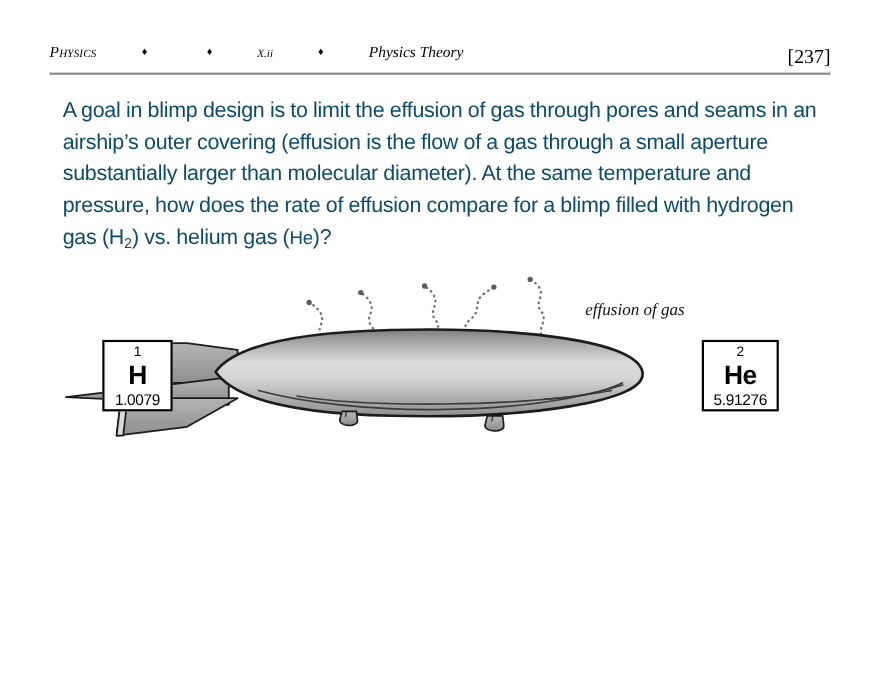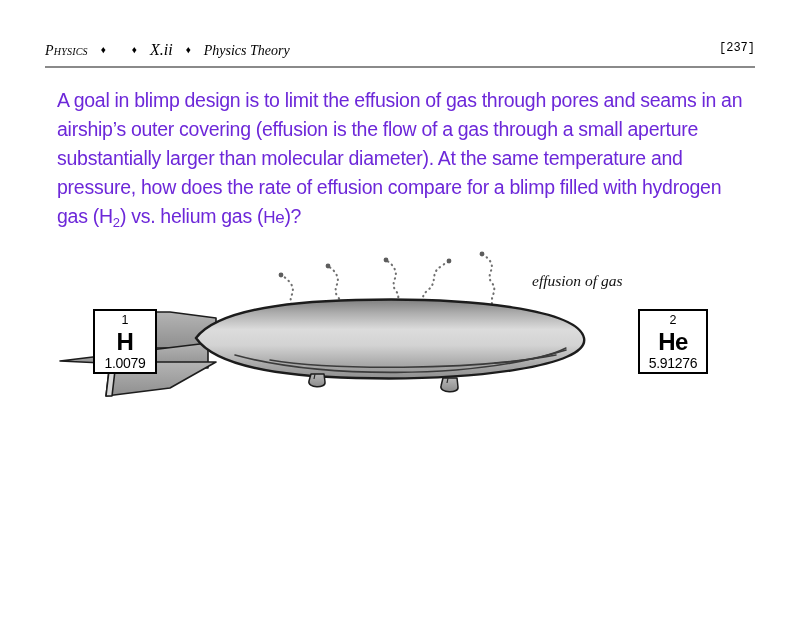--- a/index.html
+++ b/index.html
@@ -35,71 +35,72 @@
     font-size: 15px;
     color: #000;
     white-space: nowrap;
   }
   .header-left {
     position: absolute;
     left: 0;
     top: 0;
     display: flex;
     align-items: baseline;
+    gap: 28px;
   }
   .hdr-physics {
     font-variant: small-caps;
     font-size: 14px;
     letter-spacing: 0.2px;
   }
   .hdr-diamond {
     font-style: normal;
     font-size: 10px;
     padding: 0 13px;
     position: relative;
     top: -2px;
   }
   .hdr-title {
     font-size: 15px;
     letter-spacing: 0.1px;
   }
   .hdr-sec {
-    font-size: 16px;
+    font-size: 10px;
   }
   .hdr-sub {
     font-size: 14px;
   }
   .header-right {
     position: absolute;
     right: 0;
     top: 0;
     font-style: normal;
-    font-family: Liberation Mono, monospace;
-    font-size: 12px;
+    font-family: Liberation Serif, serif;
+    font-size: 18px;
   }
   .header-rule {
     position: absolute;
     left: 45px;
     top: 66px;
     width: 710px;
     height: 2px;
     background: #8a8a8a;
   }
 
   
   .question {
     position: absolute;
     left: 57px;
     top: 86px;
     width: 690px;
     font-family: "Liberation Sans", sans-serif;
     font-size: 19.5px;
     line-height: 29px;
     letter-spacing: -0.25px;
-    color: #6d28d9;
+    color: #0c4a6e;
     text-align: left;
     word-spacing: -0.2px;
   }
   .question .sub {
     font-size: 13px;
     vertical-align: -0.28em;
     letter-spacing: 0;
   }
   .question .smallcap {
     font-size: 17px;

